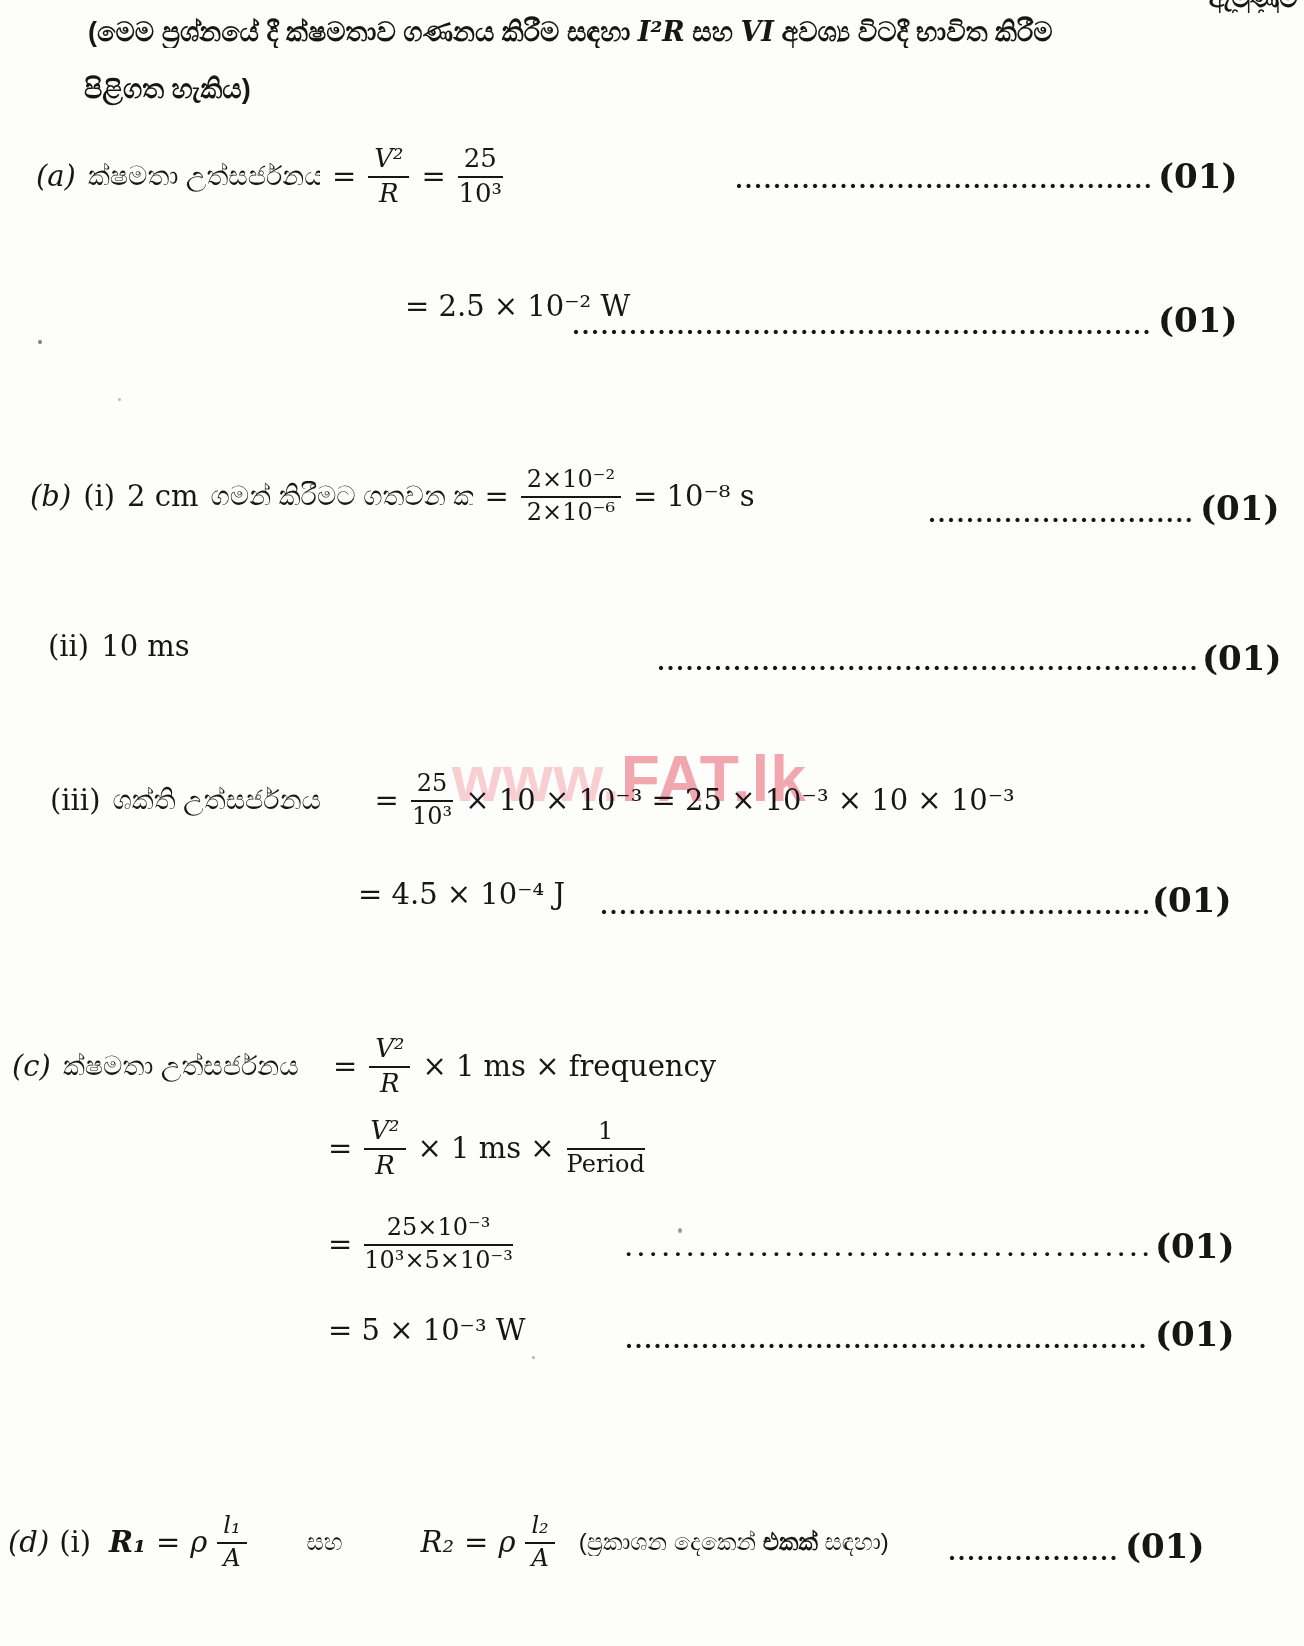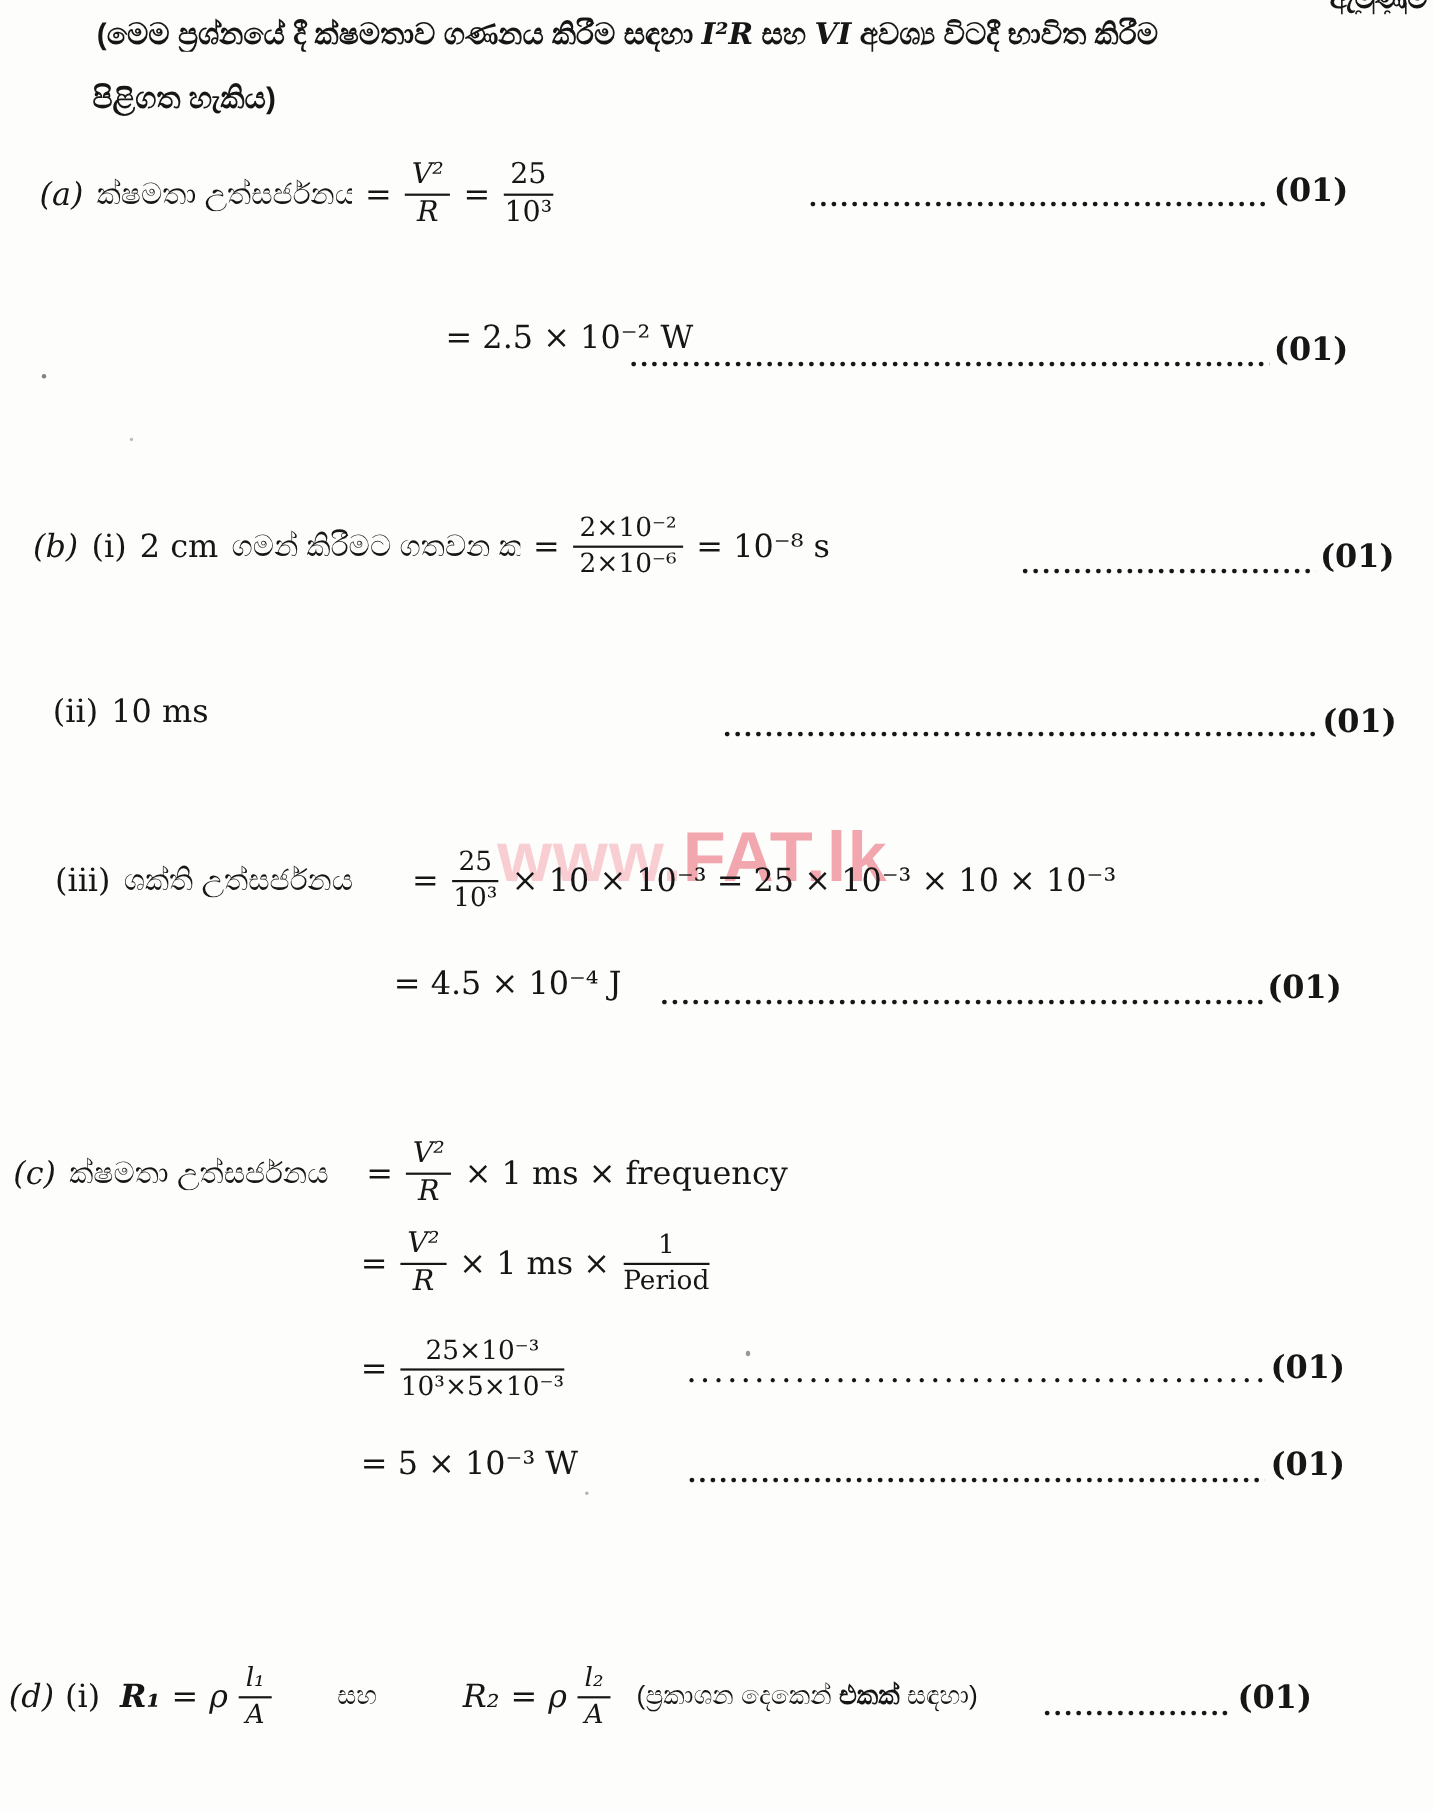--- a/index.html
+++ b/index.html
@@ -13,21 +13,21 @@
   .clip{overflow:hidden;white-space:nowrap;display:inline-block;}
   
   .frac{display:inline-block;text-align:center;vertical-align:middle;font-family:"DejaVu Serif",serif;line-height:1.15;}
   .frac .num{display:block;border-bottom:2.5px solid #161616;padding:1px 6px 2px 6px;}
   .frac .den{display:block;padding-top:1px;}
   .fs24{font-size:24px;} .fs26{font-size:26px;} .fs27{font-size:27px;} .fs29{font-size:29px;}
   
   .dots{position:absolute;overflow:hidden;white-space:nowrap;font-family:"DejaVu Serif",serif;
         font-weight:700;font-size:23px;letter-spacing:1.5px;z-index:2;}
   .dots.sparse{letter-spacing:5px;font-size:21px;}
-  .mark{position:absolute;font-family:"DejaVu Serif",serif;font-weight:700;font-size:29px;z-index:2;}
+  .mark{position:absolute;font-family:"DejaVu Serif",serif;font-weight:700;font-size:34px;z-index:2;}
   
   .hdr{position:absolute;font-weight:700;font-size:27px;white-space:nowrap;z-index:2;}
   
   #wm{position:absolute;left:452px;top:742px;z-index:1;font-weight:700;font-size:64px;
       letter-spacing:1px;font-family:"Liberation Sans",sans-serif;white-space:nowrap;}
   #wm .w1{color:#f8ced3;} #wm .w2{color:#f2a7ae;}
   
   #corner{position:absolute;right:6px;top:0;height:13px;overflow:hidden;z-index:2;}
   #corner span{display:block;margin-top:-17px;font-weight:700;font-size:26px;}
   

